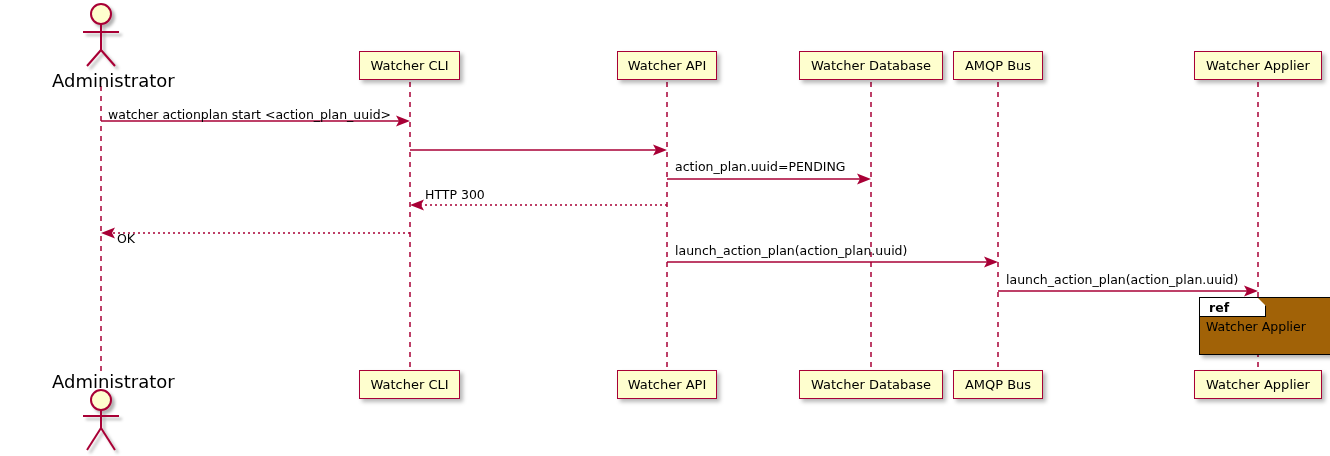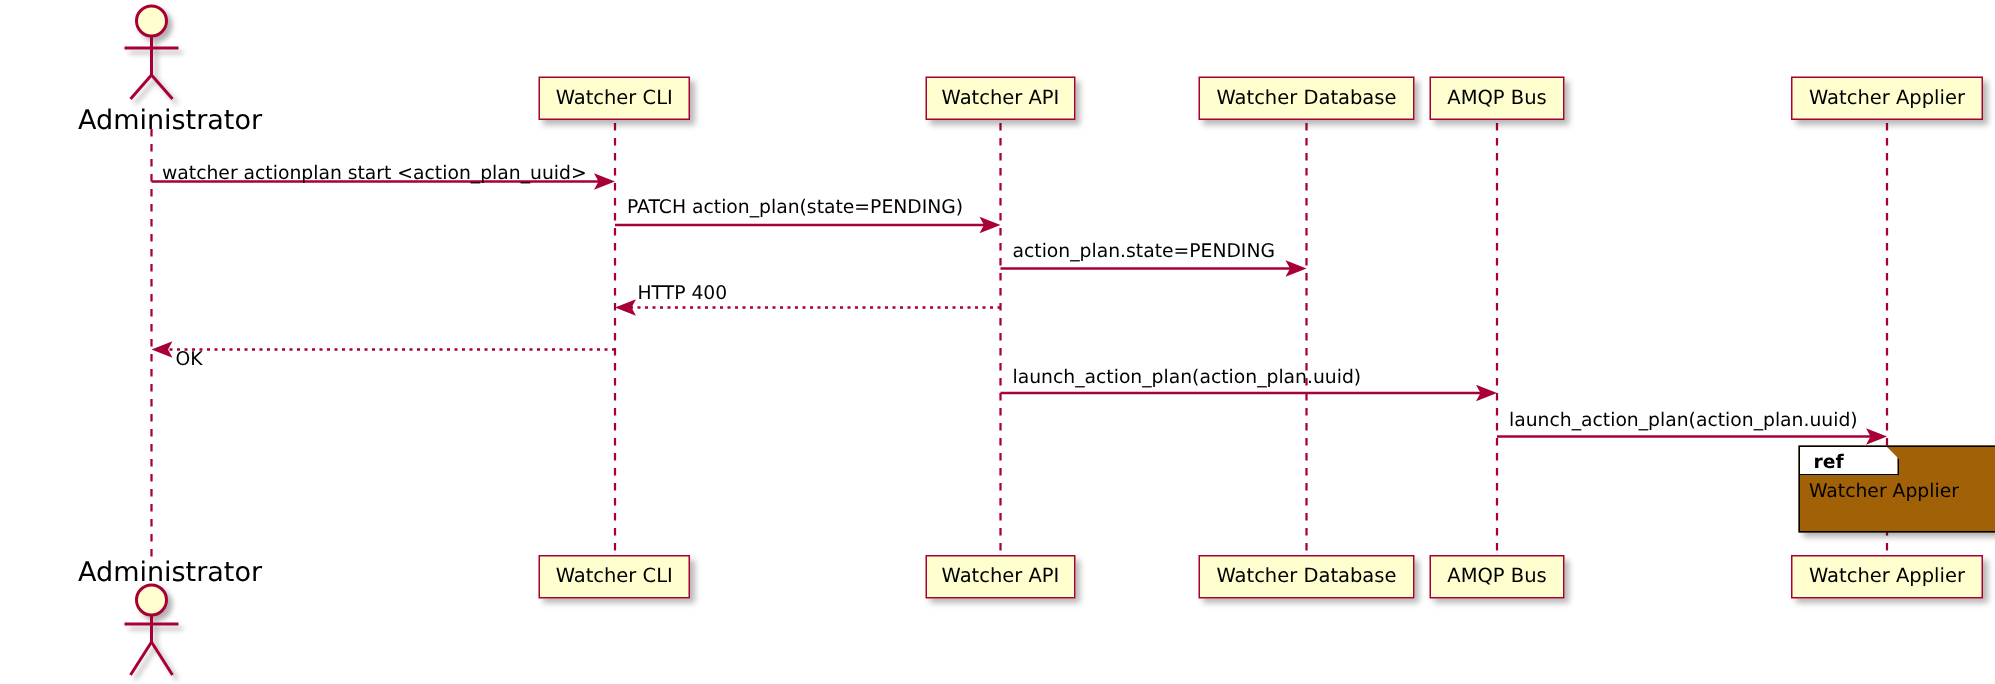--- a/index.html
+++ b/index.html
@@ -192,23 +192,22 @@
     <span>AMQP Bus</span>
   </div>
   <div class="pbox" style="left:1150px; top:370px; width:128px; height:29px;">
     <span>Watcher Applier</span>
   </div>
 
   <div class="actor-label" style="left:8px; top:70px;">Administrator</div>
   <div class="actor-label" style="left:8px; top:371px;">Administrator</div>
 
   <div class="msg-label" style="left:64px; top:109px;">watcher actionplan start &lt;action_plan_uuid&gt;</div>
-  <div class="msg-label" style="left:374px; top:132px;">PATCH action_plan(state=PENDING)</div>
-  <div class="msg-label" style="left:631px; top:161px;">action_plan.state=PENDING</div>
-  <div class="msg-label" style="left:381px; top:189px;">HTTP 400</div>
+  <div class="msg-label" style="left:631px; top:161px;">action_plan.uuid=PENDING</div>
+  <div class="msg-label" style="left:381px; top:189px;">HTTP 300</div>
   <div class="msg-label" style="left:73px; top:233px;">OK</div>
   <div class="msg-label" style="left:631px; top:245px;">launch_action_plan(action_plan.uuid)</div>
   <div class="msg-label" style="left:962px; top:274px;">launch_action_plan(action_plan.uuid)</div>
 
   <div class="ref-frame" style="left:1155px; top:297px; width:164px; height:58px;">
     <div class="ref-tab" style="width:66px;">
       <span>ref</span>
     </div>
     <div class="ref-body">
       <div>Watcher Applier</div>

